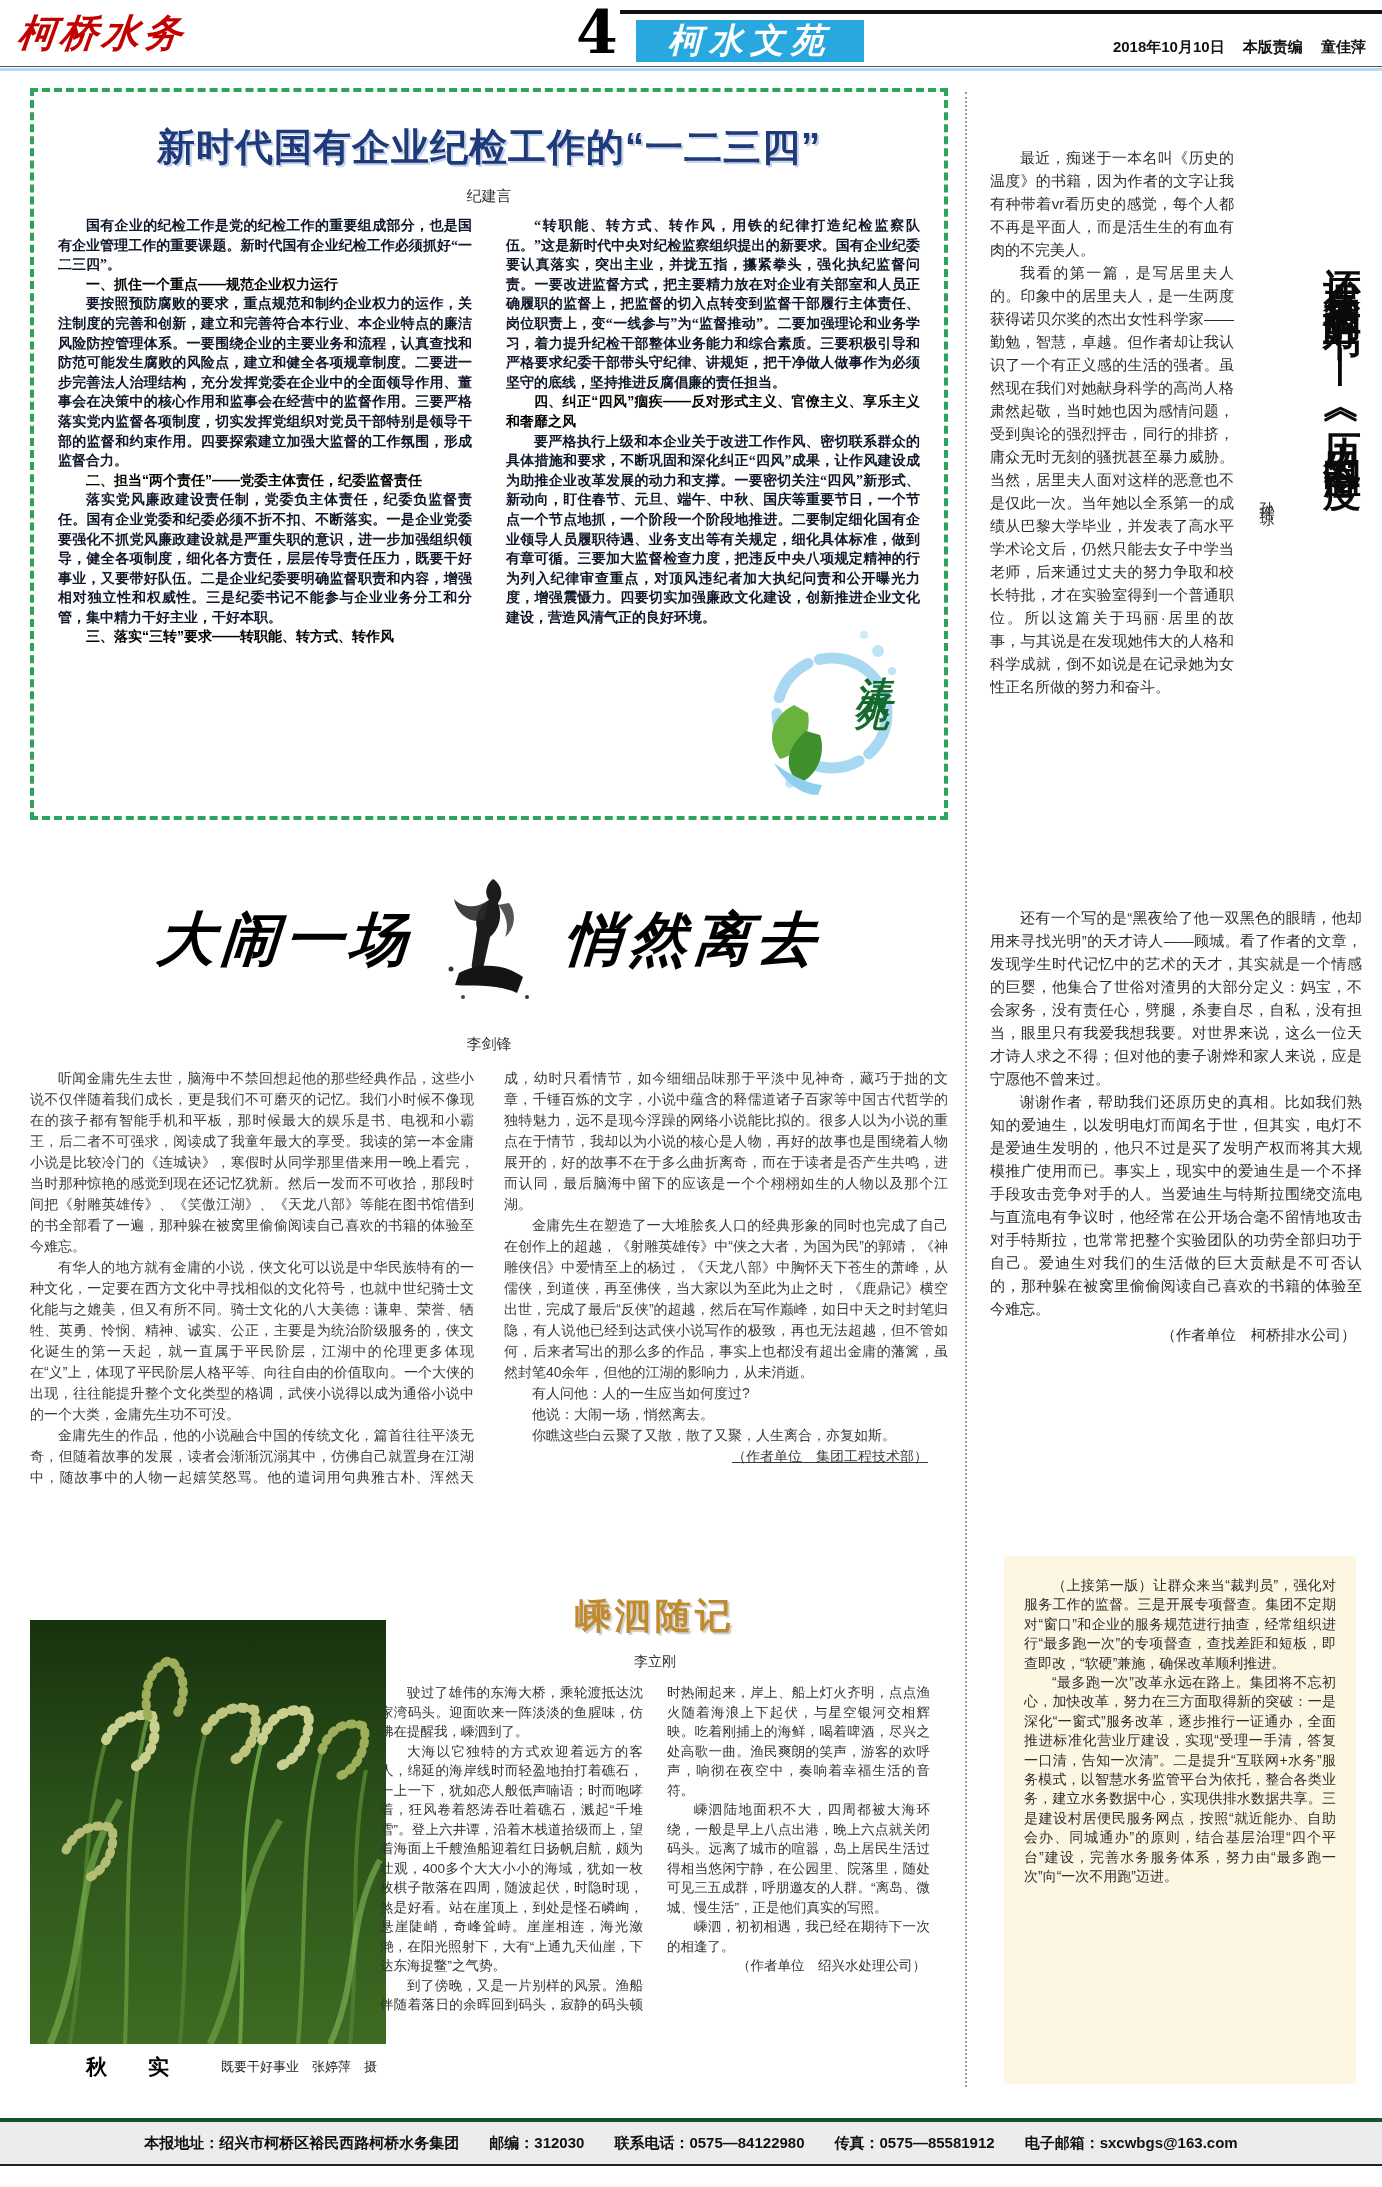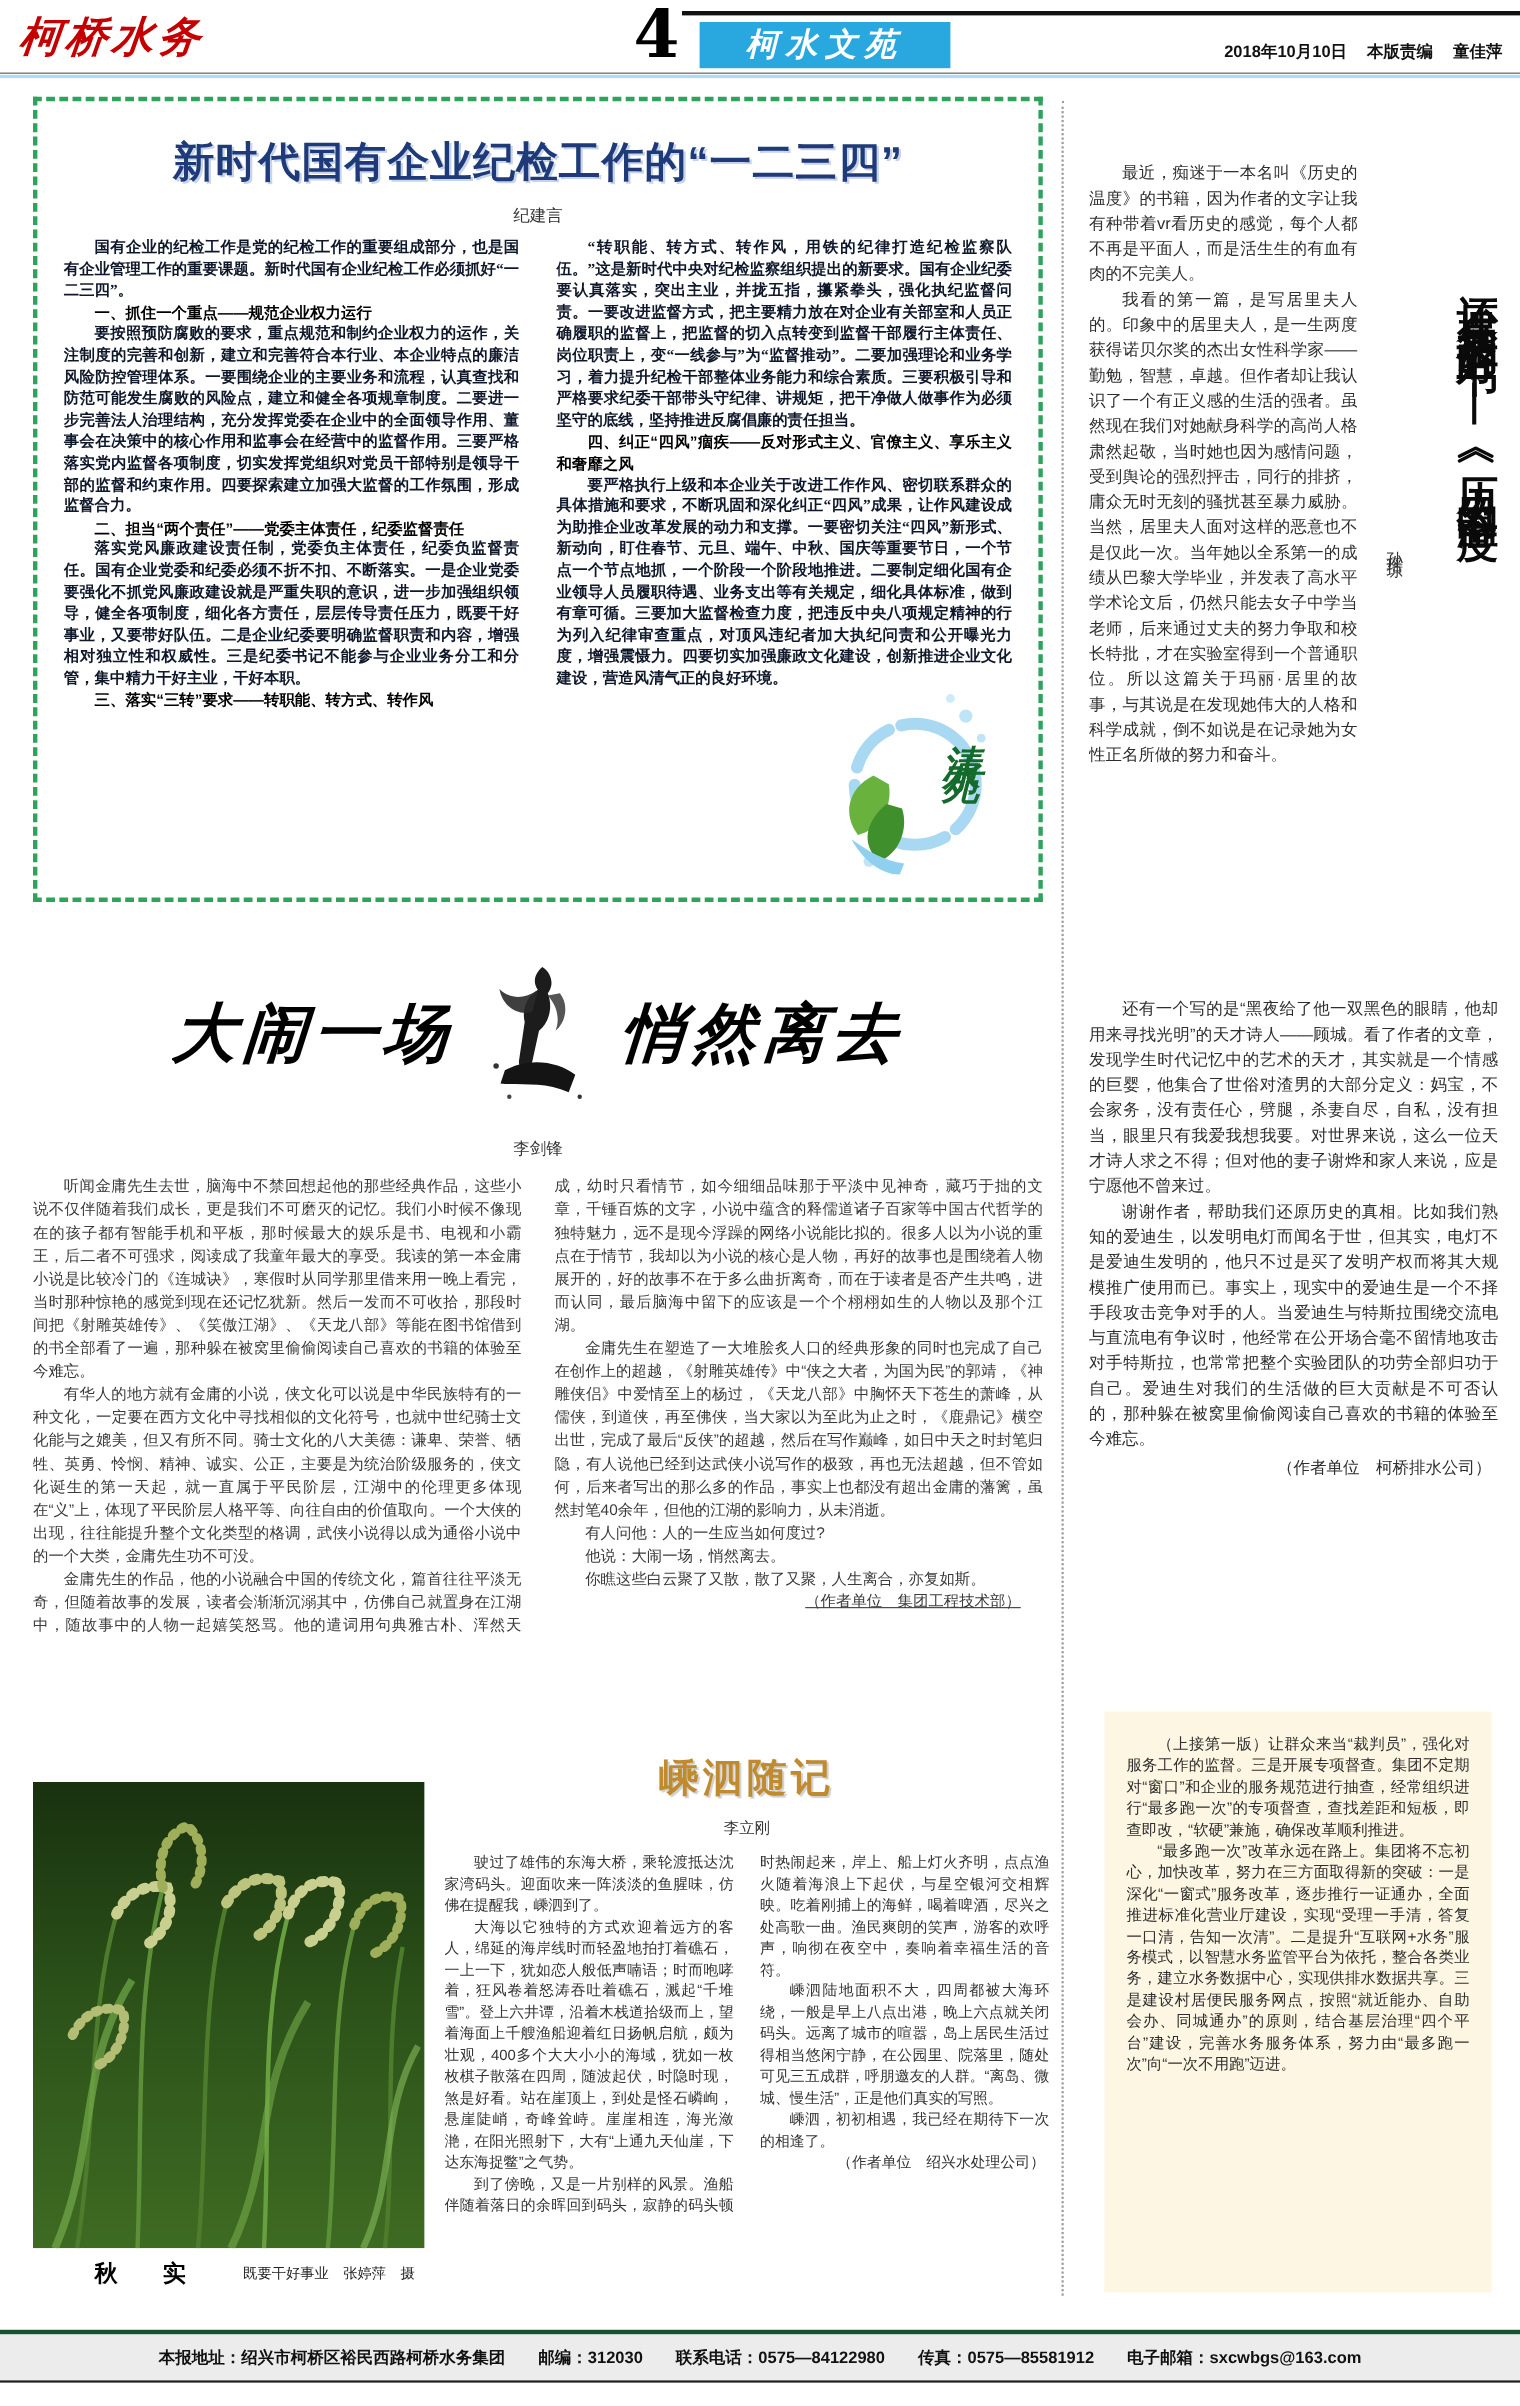--- a/index.html
+++ b/index.html
@@ -7,21 +7,21 @@
         font-family:"Liberation Sans",sans-serif;color:#222;}
 
   
   .logo{position:absolute;left:18px;top:8px;font-family:"DejaVu Serif",serif;
         font-style:italic;font-weight:bold;font-size:38px;color:#c40000;
         transform:skewX(-6deg);letter-spacing:4px;}
   .topbar{position:absolute;left:620px;top:10px;width:762px;height:4px;background:#111;}
   .pagenum{position:absolute;left:576px;top:2px;font-family:"DejaVu Serif",serif;
         font-weight:bold;font-size:60px;color:#000;line-height:1;}
   .sectionbox{position:absolute;left:636px;top:20px;width:228px;height:42px;background:#29a8e0;
-        color:#fff;font-style:italic;font-weight:bold;font-size:29px;letter-spacing:7px;
+        color:#fff;font-style:italic;font-weight:bold;font-size:34px;letter-spacing:7px;
         display:flex;align-items:center;justify-content:center;}
   .dateline{position:absolute;right:16px;top:38px;font-size:15px;font-weight:bold;color:#111;}
   .dateline span{margin-left:14px;}
   .rule1{position:absolute;left:0;top:66px;width:100%;height:1px;background:#555;}
   .rule2{position:absolute;left:0;top:68px;width:100%;height:3px;background:#aedcf2;}
 
   
   .a1-box{position:absolute;left:30px;top:88px;width:918px;height:732px;
         border:4px dashed #2fa35c;background:#fff;box-sizing:border-box;padding:16px 24px 10px 24px;}
   .a1-title{text-align:center;font-weight:bold;font-size:38px;color:#1e3a78;
@@ -63,21 +63,21 @@
   .a2-body p.byline{text-indent:0;text-align:right;font-family:"Liberation Serif",serif;padding-right:20px;text-decoration:underline;}
 
   
   .photo{position:absolute;left:30px;top:1620px;width:356px;height:470px;}
   .photo-cap{position:absolute;left:0;bottom:0;width:100%;height:46px;background:#fff;
         display:flex;align-items:center;gap:42px;padding-left:56px;box-sizing:border-box;}
   .photo-cap .t{font-weight:bold;font-size:21px;letter-spacing:10px;color:#000;}
   .photo-cap .c{font-size:13px;color:#222;font-family:"Liberation Serif",serif;}
 
   
-  .a4{position:absolute;left:404px;top:1592px;width:550px;height:515px;}
+  .a4{position:absolute;left:380px;top:1592px;width:550px;height:515px;}
   .a4-title{text-align:center;font-weight:bold;font-size:36px;color:#c08a2e;
         letter-spacing:4px;text-shadow:2px 2px 1px #cfcfcf;margin:0;}
   .a4-author{text-align:center;font-size:14px;color:#333;margin:12px 0 12px 0;
         font-family:"Liberation Serif",serif;}
   .a4-body{column-count:2;column-gap:24px;height:402px;overflow:hidden;text-align:justify;}
   .a4-body p{margin:0;text-indent:2em;font-size:13.5px;line-height:19.5px;color:#333;}
   .a4-body p.byline{text-indent:0;text-align:right;font-family:"Liberation Serif",serif;padding-right:4px;}
 
   
   .cont{position:absolute;left:1004px;top:1556px;width:352px;height:528px;background:#fcf6e2;

